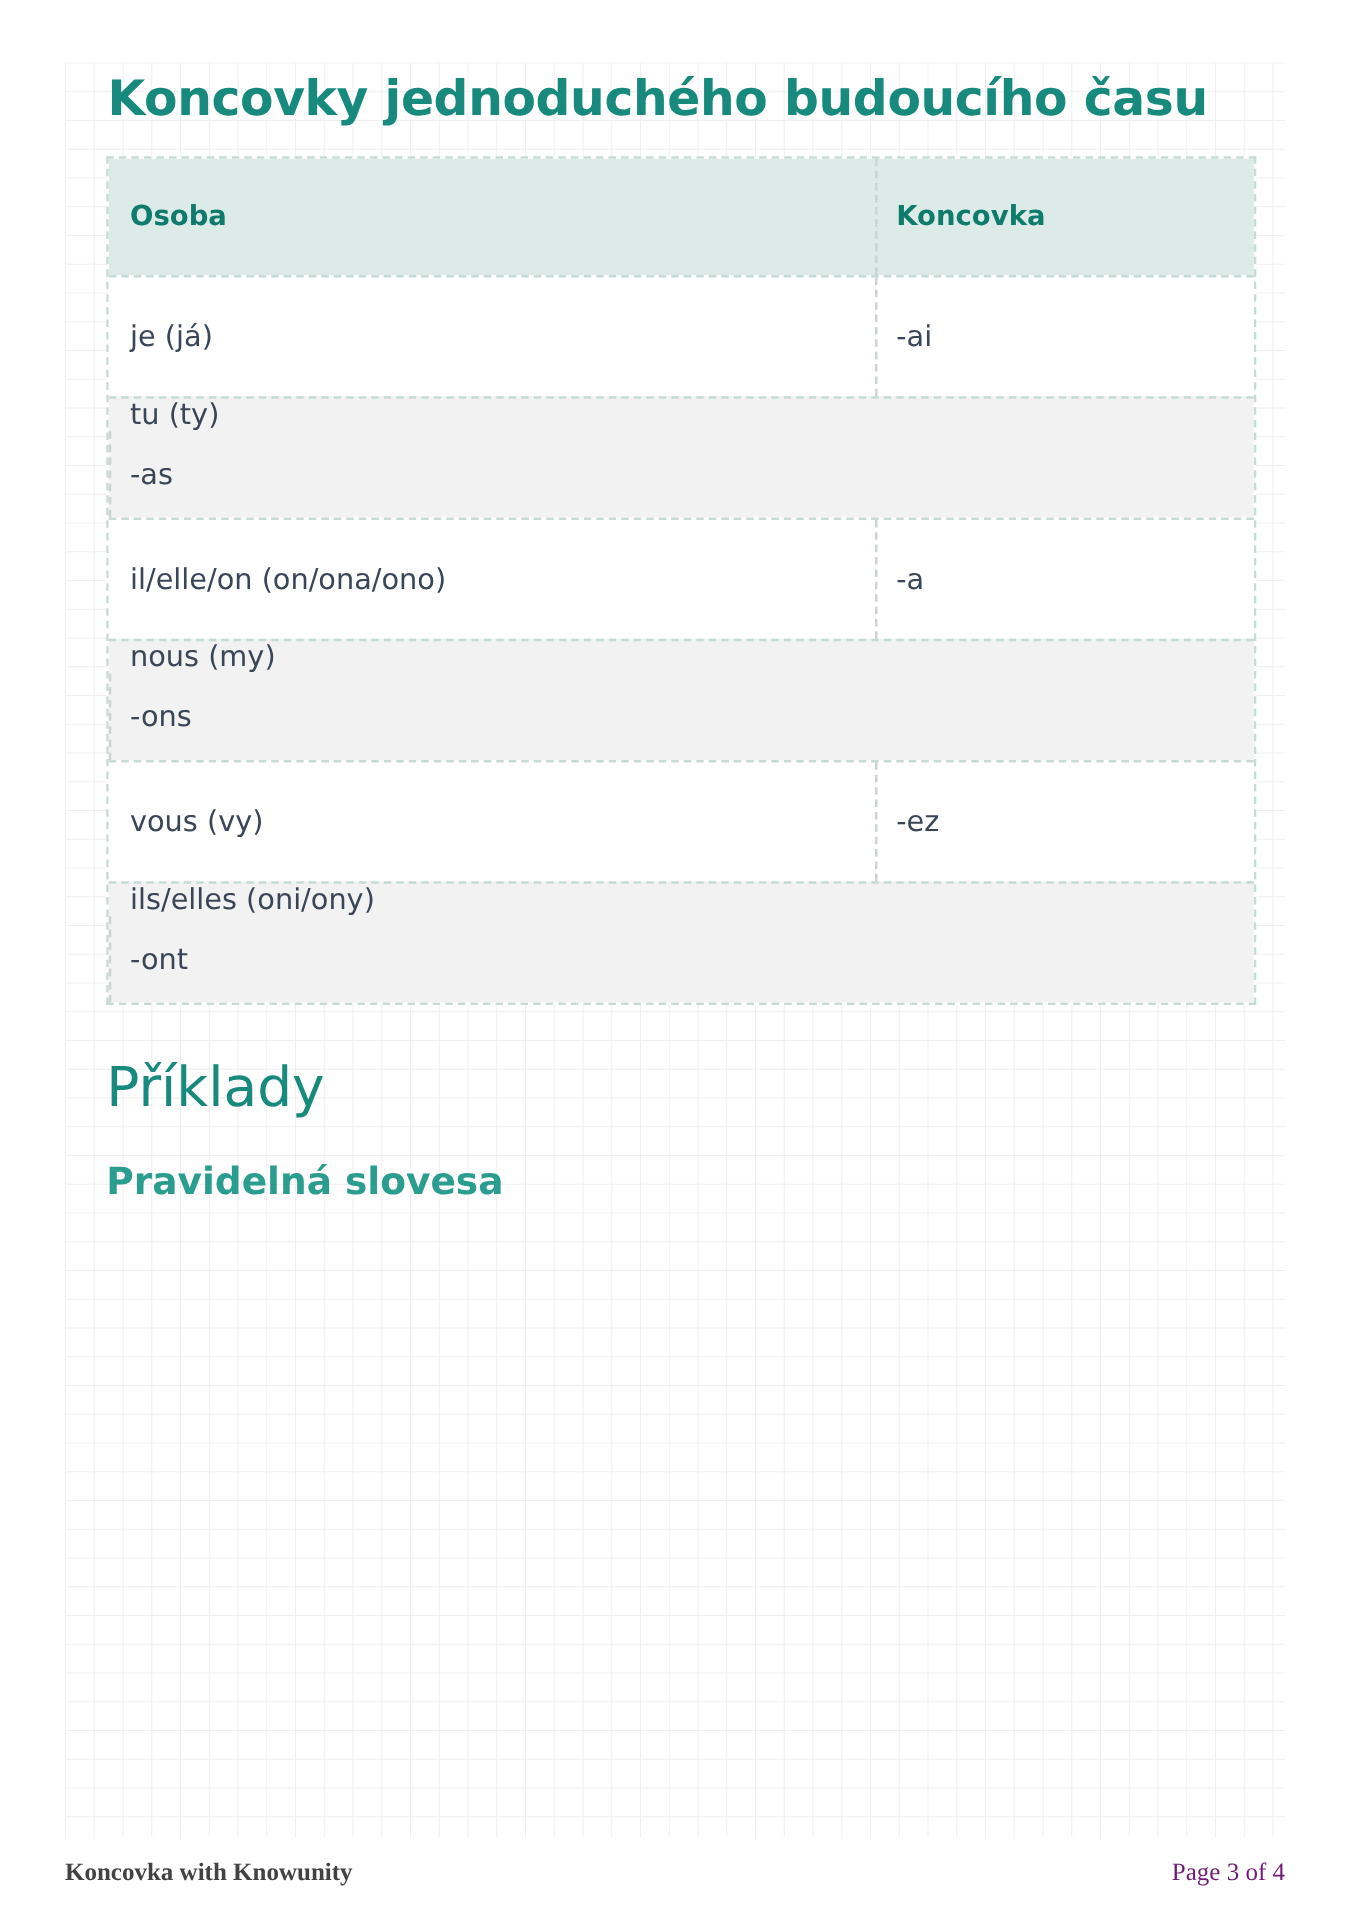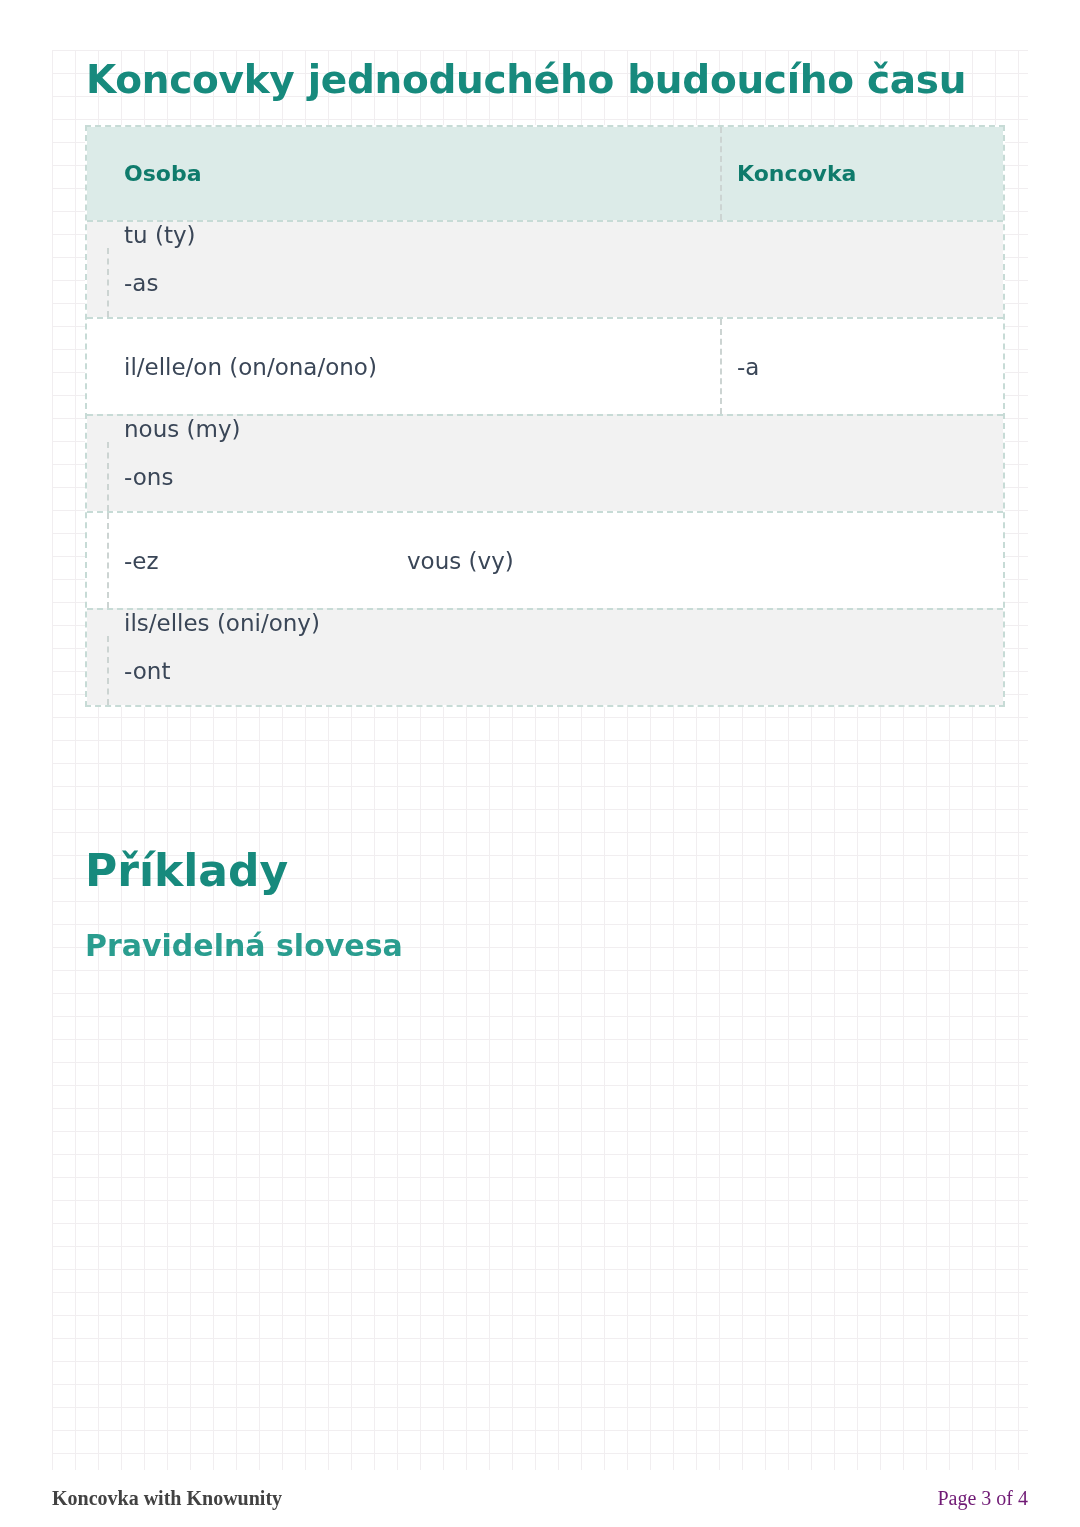--- a/index.html
+++ b/index.html
@@ -49,21 +49,20 @@
     left: 85px;
     top: 125px;
     width: 920px;
     border: 2px dashed #c7dbd6;
     background: #ffffff;
   }
 
   .t-row {
     display: flex;
     align-items: stretch;
-    padding-left: 20px;
   }
 
   .t-row.header {
     height: 93px;
     background: #dcebe8;
   }
 
   .t-row.body {
     height: 97px;
     border-top: 2px dashed #c7dbd6;
@@ -102,21 +101,21 @@
     font-weight: 400;
     color: #3a4657;
   }
 
   
   .examples-heading {
     position: absolute;
     left: 85px;
     top: 845px;
     font-size: 44px;
-    font-weight: 700;
+    font-weight: 400;
     color: #178a7d;
     white-space: nowrap;
   }
 
   .regular-verbs-subheading {
     position: absolute;
     left: 85px;
     top: 928px;
     font-size: 30px;
     font-weight: 700;
@@ -177,39 +176,43 @@
 
   <h1 class="page-title">Koncovky jednoduchého budoucího času</h1>
 
   <div class="endings-table">
 
     <div class="t-row header">
       <div class="cell c1">Osoba</div>
       <div class="cell c2">Koncovka</div>
     </div>
 
+    <div class="t-row body">
+      <div class="cell c1">je (já)</div>
+      <div class="cell c2">-ai</div>
+    </div>
 
     <div class="t-row body alt">
       <div class="cell c1">tu (ty)</div>
       <div class="cell c2">-as</div>
     </div>
 
     <div class="t-row body">
       <div class="cell c1">il/elle/on (on/ona/ono)</div>
       <div class="cell c2">-a</div>
     </div>
 
     <div class="t-row body alt">
       <div class="cell c1">nous (my)</div>
       <div class="cell c2">-ons</div>
     </div>
 
     <div class="t-row body">
+      <div class="cell c1">vous (vy)</div>
       <div class="cell c2">-ez</div>
-      <div class="cell c1">vous (vy)</div>
     </div>
 
     <div class="t-row body alt">
       <div class="cell c1">ils/elles (oni/ony)</div>
       <div class="cell c2">-ont</div>
     </div>
 
   </div>
 
   <h2 class="examples-heading">Příklady</h2>

